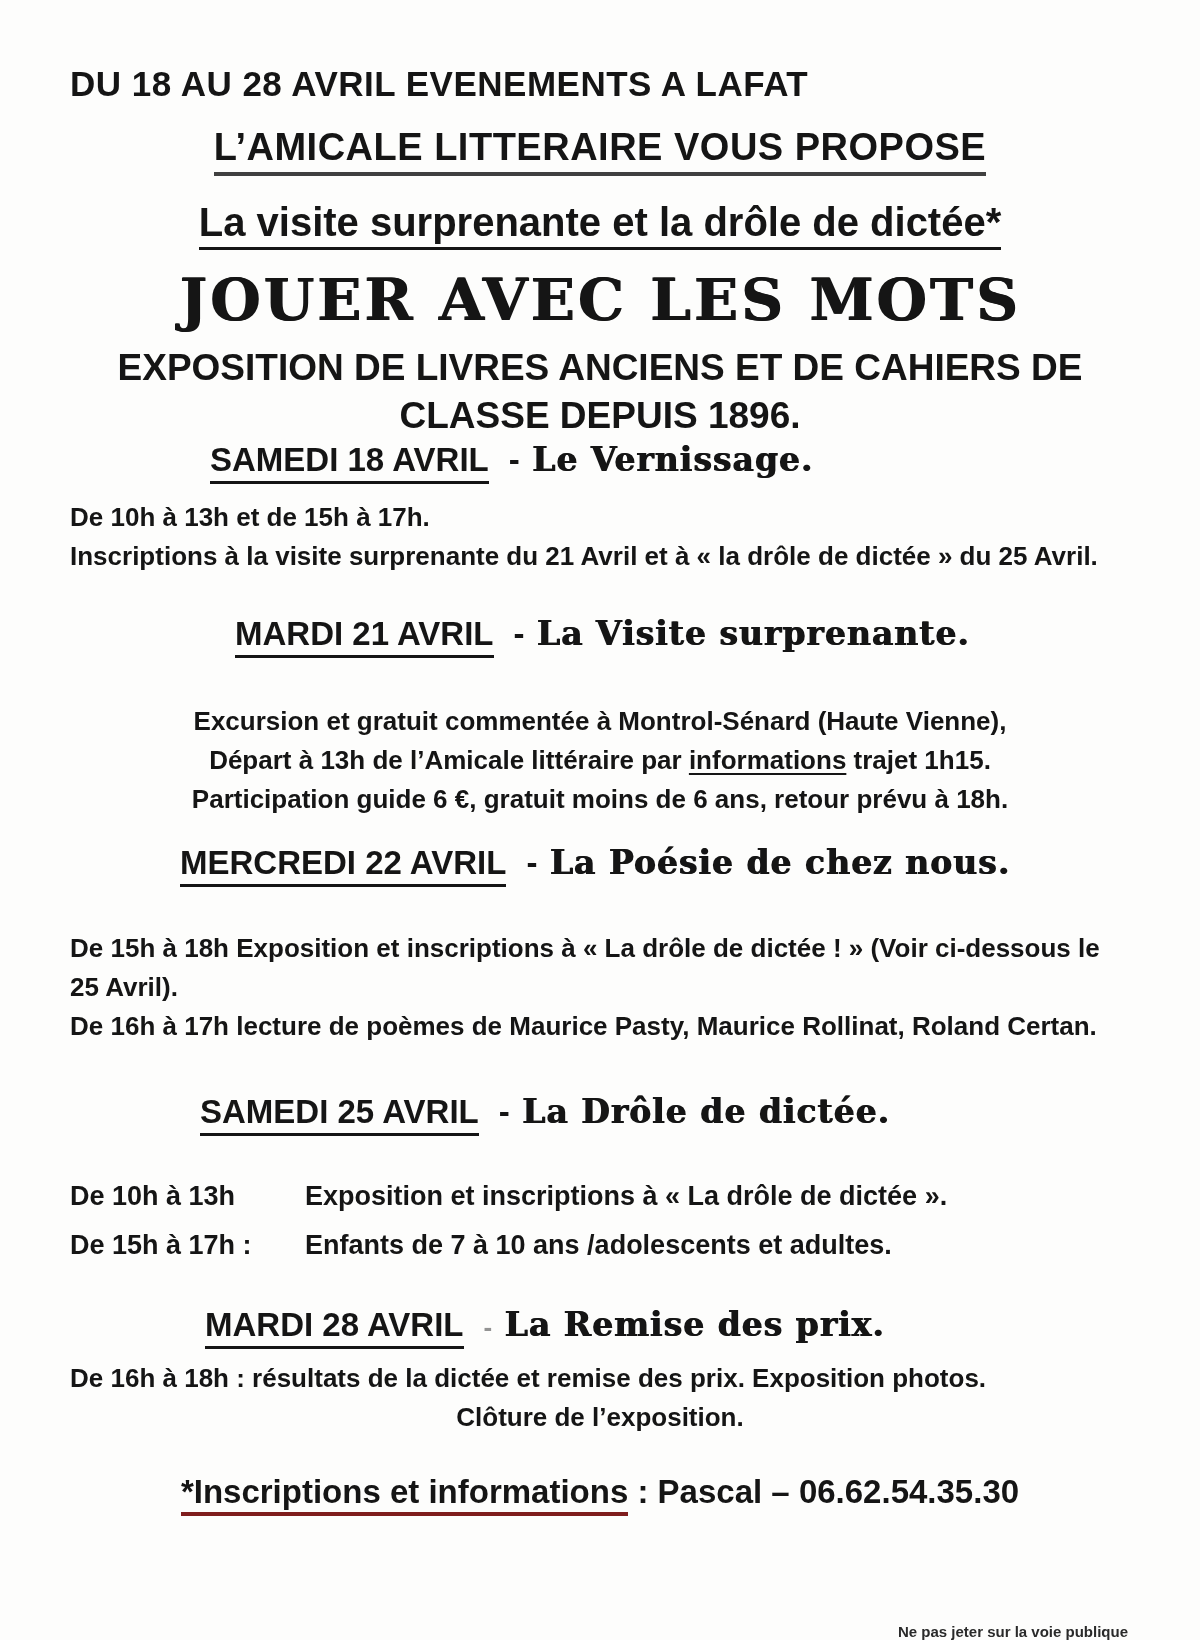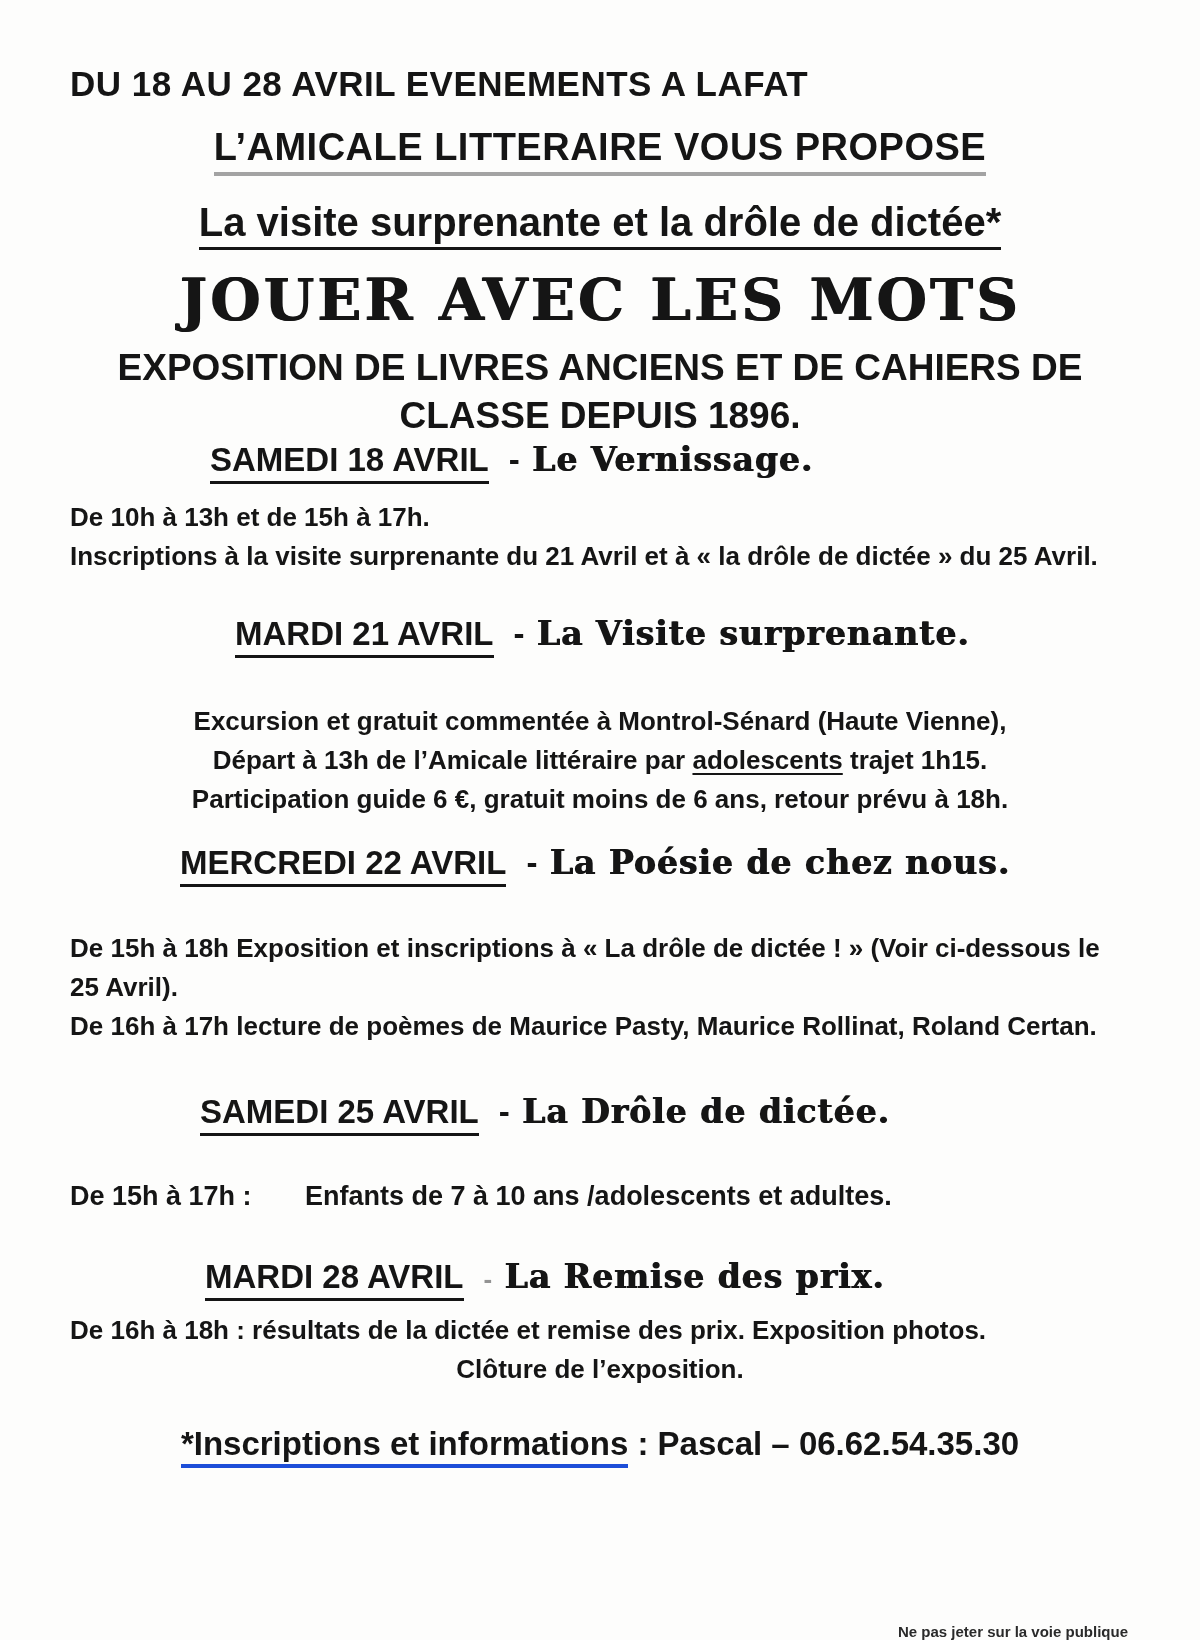--- a/index.html
+++ b/index.html
@@ -17,21 +17,21 @@
 
   .title {
     font-size: 35px;
     text-align: left;
     letter-spacing: 0.5px;
     white-space: nowrap;
   }
 
   .center-wrap { text-align: center; }
 
-  .u-thick { border-bottom: 4px solid #a3a3a3; padding-bottom: 3px; display: inline-block; }
+  .u-thick { border-bottom: 4px solid #404040; padding-bottom: 3px; display: inline-block; }
   .u-med   { border-bottom: 3px solid #151515; padding-bottom: 2px; display: inline-block; }
 
   .sub1 { margin-top: 22px; }
   .sub1 span { font-size: 38px; letter-spacing: 0.5px; }
 
   .sub2 { margin-top: 24px; }
   .sub2 span { font-size: 40px; }
 
   .deco {
     font-family: "DejaVu Serif", serif;
@@ -66,21 +66,21 @@
   .para { font-size: 26px; line-height: 1.5; }
   .para.left   { text-align: left; }
   .para.center { text-align: center; }
 
   .row { display: flex; font-size: 27px; line-height: 1.5; }
   .row .time { width: 235px; flex: 0 0 auto; }
 
   .u-inline { text-decoration: underline; text-decoration-thickness: 2px; text-underline-offset: 4px; }
 
   .contact { margin-top: 36px; text-align: center; font-size: 33px; white-space: nowrap; }
-  .contact .u-part { border-bottom: 4px solid #1d4ed8; padding-bottom: 2px; }
+  .contact .u-part { border-bottom: 4px solid #7f1d1d; padding-bottom: 2px; }
 
   .disclaimer {
     position: absolute;
     right: 72px;
     bottom: 0;
     font-size: 15px;
     color: #2a2a2a;
   }
 </style>
 </head>
@@ -115,40 +115,44 @@
     <div>Inscriptions à la visite surprenante du 21 Avril et à « la drôle de dictée » du 25 Avril.</div>
   </div>
 
   <div class="sec-head" style="padding-left:165px; margin-top:38px">
     <span class="u-med">MARDI  21 AVRIL</span>
     <span class="sep">-</span>
     <span class="deco">La Visite surprenante.</span>
   </div>
   <div class="para center" style="margin-top:44px">
     <div>Excursion et gratuit commentée à Montrol-Sénard (Haute Vienne),</div>
-    <div><span>Départ à 13h de l’Amicale littéraire par </span><span class="u-inline">adolescents</span><span> trajet 1h15.</span></div>
+    <div><span>Départ à 13h de l’Amicale littéraire par </span><span class="u-inline">informations</span><span> trajet 1h15.</span></div>
     <div>Participation guide 6 €, gratuit moins de 6 ans, retour prévu à 18h.</div>
   </div>
 
   <div class="sec-head" style="padding-left:110px; margin-top:24px">
     <span class="u-med">MERCREDI 22 AVRIL</span>
     <span class="sep">-</span>
     <span class="deco">La Poésie de chez nous.</span>
   </div>
   <div class="para left" style="margin-top:42px">
     <div>De 15h à 18h Exposition et inscriptions à « La drôle de dictée ! » (Voir ci-dessous le 25 Avril).</div>
     <div>De 16h à 17h lecture de poèmes de Maurice Pasty, Maurice Rollinat, Roland Certan.</div>
   </div>
 
   <div class="sec-head" style="padding-left:130px; margin-top:46px">
     <span class="u-med">SAMEDI 25 AVRIL</span>
     <span class="sep">-</span>
     <span class="deco">La Drôle de dictée.</span>
   </div>
   <div style="margin-top:40px">
+    <div class="row">
+      <span class="time">De 10h à 13h</span>
+      <span>Exposition et inscriptions à « La drôle de dictée ».</span>
+    </div>
     <div class="row" style="margin-top:8px">
       <span class="time">De 15h à 17h :</span>
       <span>Enfants de 7 à 10 ans /adolescents et adultes.</span>
     </div>
   </div>
 
   <div class="sec-head" style="padding-left:135px; margin-top:40px">
     <span class="u-med">MARDI 28 AVRIL</span>
     <span class="sep faint">-</span>
     <span class="deco">La Remise des prix.</span>

